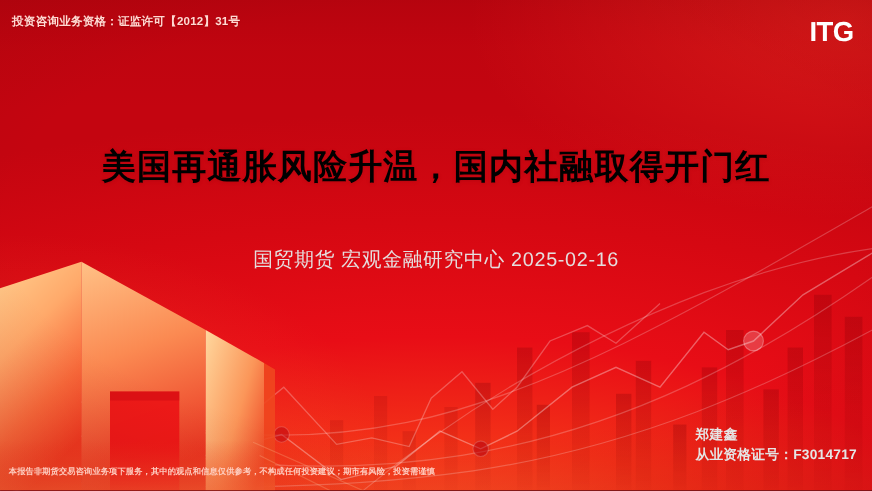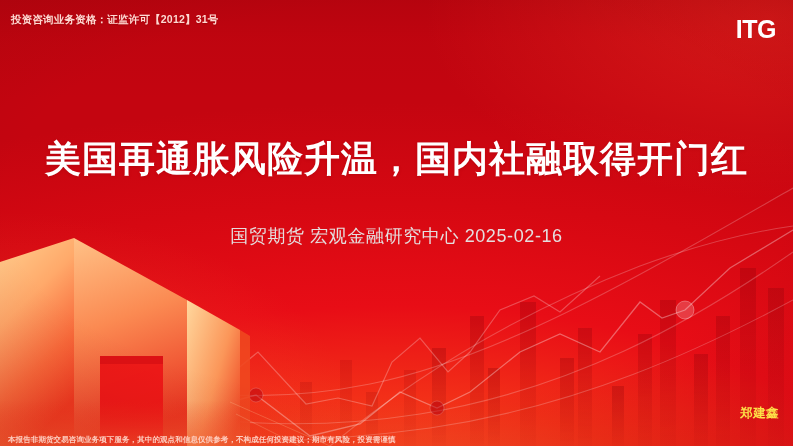--- a/index.html
+++ b/index.html
@@ -89,23 +89,23 @@
     line-height: 1;
   }
 
   
   .title {
     position: absolute;
     left: 0;
     right: 0;
     top: 112px;
     text-align: center;
-    font-size: 36px;
-    font-weight: bold;
-    color: #ffffff;
+    font-size: 31px;
+    font-weight: bold;
+    color: #000000;
     letter-spacing: 1px;
     line-height: 1.25;
     text-shadow: 0 1px 3px rgba(140,0,10,0.30);
   }
   .subtitle {
     position: absolute;
     left: 0;
     right: 0;
     top: 224px;
     text-align: center;
@@ -115,40 +115,40 @@
     letter-spacing: 0.6px;
     opacity: 0.97;
   }
 
   
   .author {
     position: absolute;
     right: 14px;
     bottom: 24px;
     text-align: left;
-    color: #fde047;
+    color: #e5e5e5;
     line-height: 1.45;
   }
   .author-name {
     font-size: 12.5px;
     font-weight: bold;
     letter-spacing: 0.4px;
   }
   .author-line {
     font-size: 12.5px;
     font-weight: bold;
     letter-spacing: 0.2px;
     white-space: nowrap;
   }
 
   
   .disclaimer {
     position: absolute;
     left: 8px;
-    bottom: 1px;
+    bottom: 12px;
     font-size: 7.5px;
     font-weight: bold;
     color: #ffd4c8;
     letter-spacing: 0.1px;
     white-space: nowrap;
     opacity: 0.95;
   }
 </style>
 </head>
 <body>
@@ -263,17 +263,18 @@
   <div class="logo">
     <span class="logo-mark">ITG</span>
   </div>
 
   <h1 class="title">美国再通胀风险升温，国内社融取得开门红</h1>
 
   <div class="subtitle">国贸期货 宏观金融研究中心 2025-02-16</div>
 
   <div class="author">
     <div class="author-name">郑建鑫</div>
+    <div class="author-line">从业资格证号：F3014717</div>
   </div>
 
   <div class="disclaimer">本报告非期货交易咨询业务项下服务，其中的观点和信息仅供参考，不构成任何投资建议；期市有风险，投资需谨慎</div>
 
 </div>
 
 </body></html>

